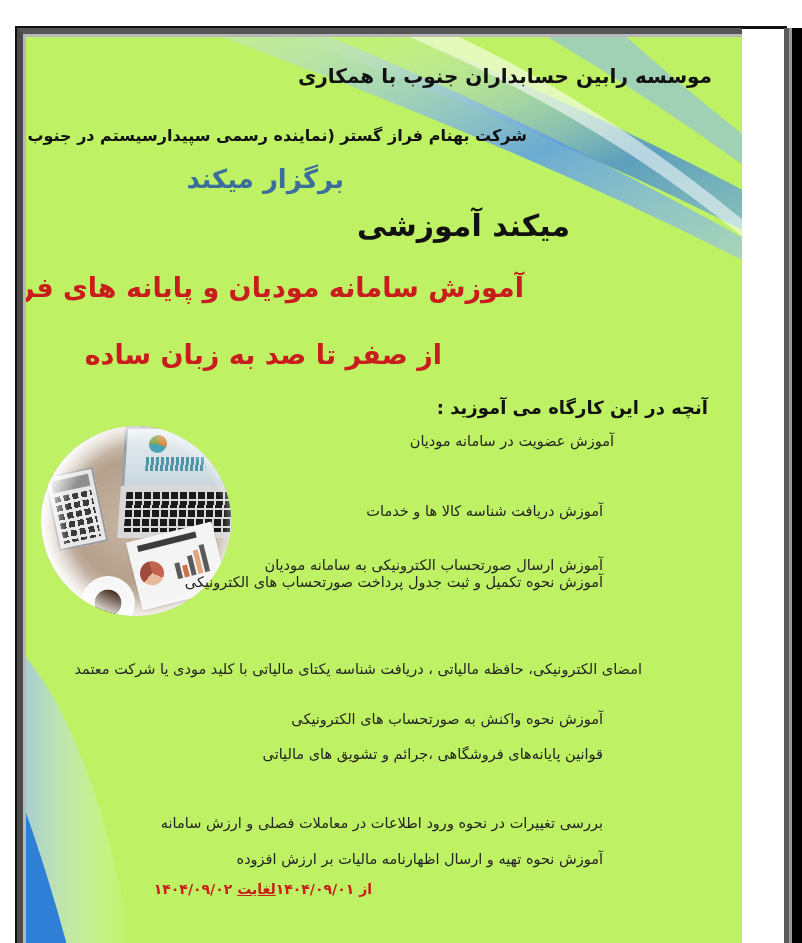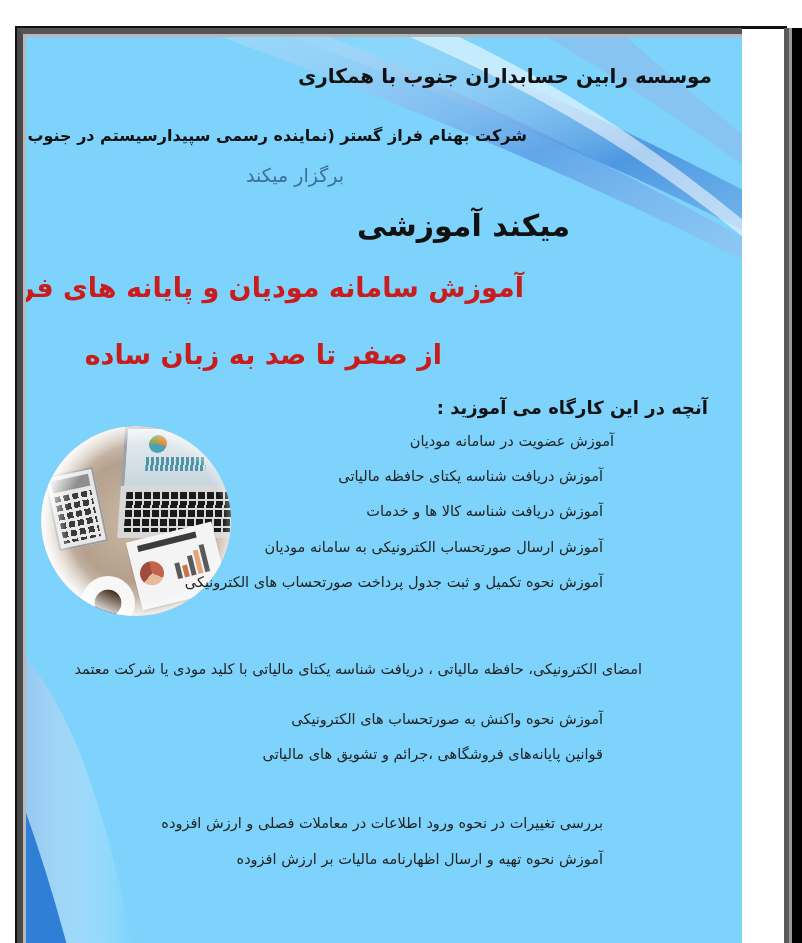--- a/index.html
+++ b/index.html
@@ -17,21 +17,21 @@
   
   .frame {
     position: absolute;
     left: 17px;
     top: 28px;
     width: 725px;
     height: 915px;
     box-sizing: border-box;
     border-top: 6px solid #555555;
     border-left: 6px solid #4a4a4a;
-    background: #7dd3fc;
+    background: #bef264;
     overflow: hidden;
   }
   .frame::before {
     content: "";
     position: absolute;
     left: 0; top: 0; right: 0; bottom: 0;
     border-top: 3px solid #b8b8b8;
     border-left: 3px solid #b8b8b8;
     pointer-events: none;
     z-index: 5;
@@ -87,22 +87,22 @@
     right: 215px;
     top: 72px;
     font-size: 16px;
     font-weight: bold;
     color: #111;
     margin-top: 20px;
   }
   .presents {
     right: 398px;
     top: 130px;
-    font-size: 19px;
-    font-weight: normal;
+    font-size: 26px;
+    font-weight: bold;
     color: #3c6e9c;
   }
   .workshop-title {
     right: 172px;
     top: 174px;
     font-size: 30px;
     font-weight: bold;
     color: #111;
   }
   .headline {
@@ -320,26 +320,30 @@
   <div class="content">
     <div class="t org-line">موسسه رابین حسابداران جنوب با همکاری</div>
     <div class="t company-line">شرکت بهنام فراز گستر (نماینده رسمی سپیدارسیستم در جنوب کشور)</div>
     <div class="t presents">برگزار میکند</div>
     <div class="t workshop-title">میکند آموزشی</div>
     <div class="t headline">آموزش سامانه مودیان و پایانه های فروشگاهی</div>
     <div class="t subheadline">از صفر تا صد به زبان ساده</div>
     <div class="t learn-heading">آنچه در این کارگاه می آموزید :</div>
 
     <div class="t item" style="right:128px;top:399px">آموزش عضویت در سامانه مودیان</div>
-    <div class="t item" style="right:139px;top:434px">آموزش دریافت شناسه یکتای حافظه مالیاتی</div>
     <div class="t item" style="right:139px;top:469px">آموزش دریافت شناسه کالا ها و خدمات</div>
-    <div class="t item" style="right:139px;top:505px">آموزش ارسال صورتحساب الکترونیکی به سامانه مودیان</div>
+    <div class="t item" style="right:139px;top:523px">آموزش ارسال صورتحساب الکترونیکی به سامانه مودیان</div>
     <div class="t item" style="right:139px;top:540px">آموزش نحوه تکمیل و ثبت جدول پرداخت صورتحساب های الکترونیکی</div>
     <div class="t item" style="right:100px;top:627px">امضای الکترونیکی، حافظه مالیاتی ، دریافت شناسه یکتای مالیاتی با کلید مودی یا شرکت معتمد</div>
     <div class="t item" style="right:139px;top:677px">آموزش نحوه واکنش به صورتحساب های الکترونیکی</div>
     <div class="t item" style="right:139px;top:712px">قوانین پایانه‌های فروشگاهی ،جرائم و تشویق های مالیاتی</div>
-    <div class="t item" style="right:139px;top:781px">بررسی تغییرات در نحوه ورود اطلاعات در معاملات فصلی و ارزش افزوده</div>
+    <div class="t item" style="right:139px;top:781px">بررسی تغییرات در نحوه ورود اطلاعات در معاملات فصلی و ارزش سامانه</div>
     <div class="t item" style="right:139px;top:817px">آموزش نحوه تهیه و ارسال اظهارنامه مالیات بر ارزش افزوده</div>
 
+    <div class="t date-line">
+      <span>از</span>
+      <span>۱۴۰۴/۰۹/۰۱</span><span class="underlined">لغایت</span>
+      <span>۱۴۰۴/۰۹/۰۲</span>
+    </div>
   </div>
 </div>
 
 <div class="frame-right"></div>
 
 </body></html>

